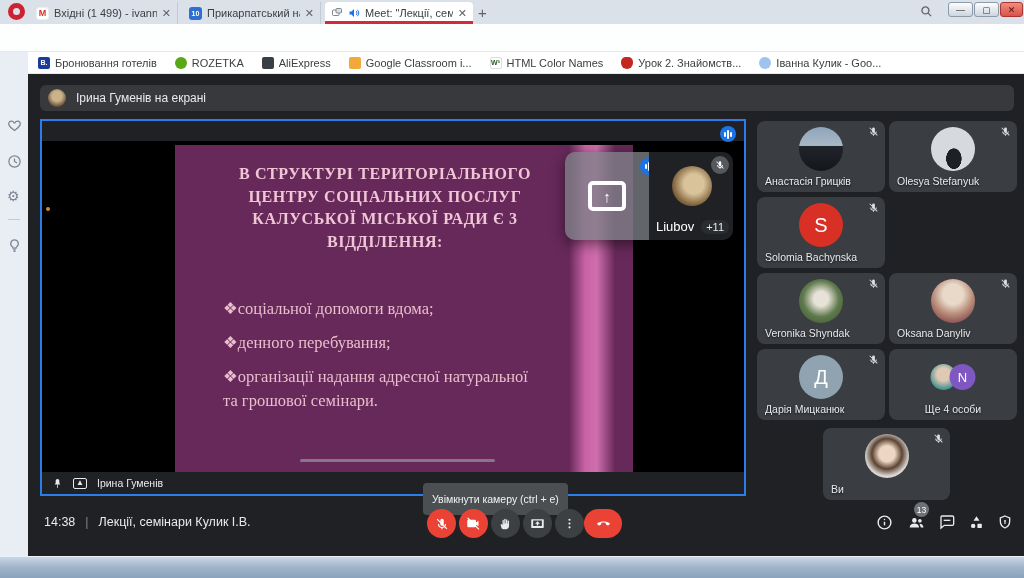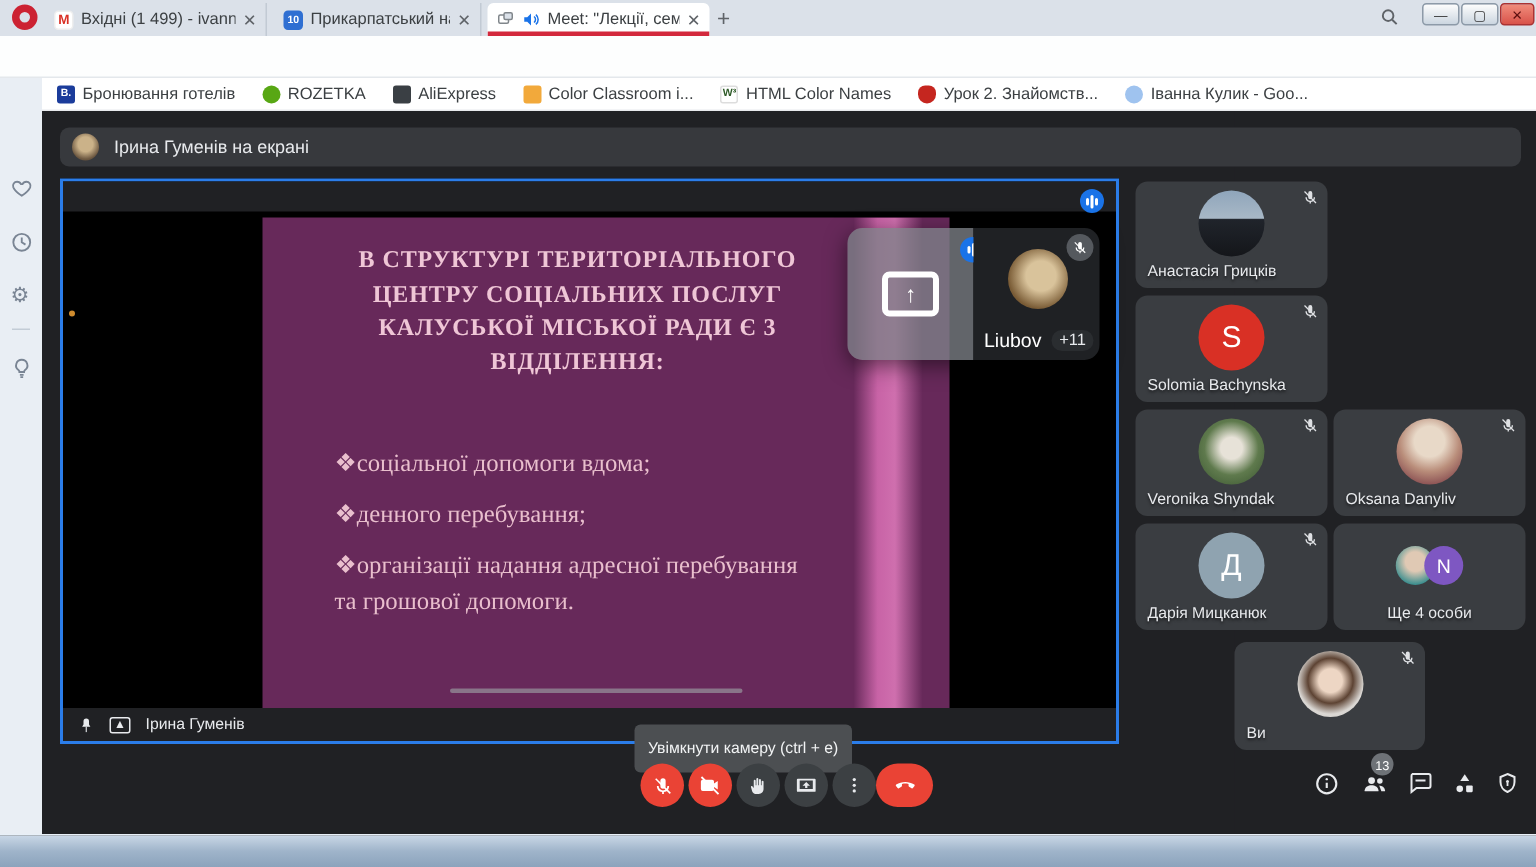--- a/index.html
+++ b/index.html
@@ -272,21 +272,21 @@
     <span class="bm">
         <span class="bmic" style="background:#58a714;border-radius:50%;"></span>
         <span>ROZETKA</span>
       </span>
     <span class="bm">
         <span class="bmic" style="background:#3a3f44;"></span>
         <span>AliExpress</span>
       </span>
     <span class="bm">
         <span class="bmic" style="background:#f2a93b;"></span>
-        <span>Color Classroom i...</span>
+        <span>Google Classroom i...</span>
       </span>
     <span class="bm">
         <span class="bmic" style="background:#fff;color:#2d5a27;border:1px solid #ddd;">W³</span>
         <span>HTML Color Names</span>
       </span>
     <span class="bm">
         <span class="bmic" style="background:#c5261f;border-radius:40% 40% 50% 50%;"></span>
         <span>Урок 2. Знайомств...</span>
       </span>
     <span class="bm">
@@ -332,21 +332,21 @@
           <i style="height:5px;"></i>
       </div>
       <div class="abs" id="laser-dot"></div>
 
       <div class="abs" id="slide">
         <div class="abs" id="slide-strip"></div>
         <div class="abs" id="slide-title">В СТРУКТУРІ ТЕРИТОРІАЛЬНОГО ЦЕНТРУ СОЦІАЛЬНИХ ПОСЛУГ КАЛУСЬКОЇ МІСЬКОЇ РАДИ Є 3 ВІДДІЛЕННЯ:</div>
         <div class="abs" id="slide-bullets">
           <div>❖соціальної допомоги вдома;</div>
           <div>❖денного перебування;</div>
-          <div>❖організації надання адресної перебування та грошової допомоги.</div>
+          <div>❖організації надання адресної натуральної та грошової семінари.</div>
         </div>
         <div class="abs" id="slide-scroll"></div>
       </div>
 
       <div class="abs" id="share-bottom">
         <span>
           <svg width="11" height="11" viewBox="0 0 24 24" fill="#e8eaed">
               <path d="M12 2a4 4 0 0 1 4 4v5l2 3H6l2-3V6a4 4 0 0 1 4-4z"></path>
               <rect x="11.2" y="14" width="1.6" height="8"></rect>
             </svg>
@@ -381,20 +381,30 @@
     <div class="tile" style="left:729px;top:47px;">
       <span class="pav av-land"></span>
       <span class="mute">
           <svg width="11" height="11" viewBox="0 0 24 24" fill="currentColor">
             <path d="M12 15a3 3 0 0 0 3-3V6a3 3 0 0 0-6 0v6a3 3 0 0 0 3 3zm5-3h2a7 7 0 0 1-6 6.92V21h-2v-2.08A7 7 0 0 1 5 12h2a5 5 0 0 0 10 0z"></path>
             <path d="M4.3 3 21 19.7l-1.3 1.3L3 4.3z"></path>
           </svg>
         </span>
       <span class="pname">Анастасія Грицків</span>
     </div>
+    <div class="tile" style="left:861px;top:47px;">
+      <span class="pav av-sil"></span>
+      <span class="mute">
+          <svg width="11" height="11" viewBox="0 0 24 24" fill="currentColor">
+            <path d="M12 15a3 3 0 0 0 3-3V6a3 3 0 0 0-6 0v6a3 3 0 0 0 3 3zm5-3h2a7 7 0 0 1-6 6.92V21h-2v-2.08A7 7 0 0 1 5 12h2a5 5 0 0 0 10 0z"></path>
+            <path d="M4.3 3 21 19.7l-1.3 1.3L3 4.3z"></path>
+          </svg>
+        </span>
+      <span class="pname">Olesya Stefanyuk</span>
+    </div>
     <div class="tile" style="left:729px;top:123px;">
       <span class="pav av-s">S</span>
       <span class="mute">
           <svg width="11" height="11" viewBox="0 0 24 24" fill="currentColor">
             <path d="M12 15a3 3 0 0 0 3-3V6a3 3 0 0 0-6 0v6a3 3 0 0 0 3 3zm5-3h2a7 7 0 0 1-6 6.92V21h-2v-2.08A7 7 0 0 1 5 12h2a5 5 0 0 0 10 0z"></path>
             <path d="M4.3 3 21 19.7l-1.3 1.3L3 4.3z"></path>
           </svg>
         </span>
       <span class="pname">Solomia Bachynska</span>
     </div>
@@ -442,20 +452,25 @@
           <svg width="11" height="11" viewBox="0 0 24 24" fill="currentColor">
             <path d="M12 15a3 3 0 0 0 3-3V6a3 3 0 0 0-6 0v6a3 3 0 0 0 3 3zm5-3h2a7 7 0 0 1-6 6.92V21h-2v-2.08A7 7 0 0 1 5 12h2a5 5 0 0 0 10 0z"></path>
             <path d="M4.3 3 21 19.7l-1.3 1.3L3 4.3z"></path>
           </svg>
         </span>
       <span class="pname">Ви</span>
     </div>
 
     <div class="abs" id="tooltip">Увімкнути камеру (ctrl + e)</div>
 
+    <div class="abs" id="bar-left">
+      <span>14:38</span>
+      <span class="sep">|</span>
+      <span>Лекції, семінари Кулик І.В.</span>
+    </div>
 
     <div class="abs ctl red" style="left:399px;">
       <svg width="14" height="14" viewBox="0 0 24 24" fill="currentColor">
           <path d="M12 15a3 3 0 0 0 3-3V6a3 3 0 0 0-6 0v6a3 3 0 0 0 3 3zm5-3h2a7 7 0 0 1-6 6.92V21h-2v-2.08A7 7 0 0 1 5 12h2a5 5 0 0 0 10 0z"></path>
           <path d="M4.3 3 21 19.7l-1.3 1.3L3 4.3z"></path>
         </svg>
       </div>
     <div class="abs ctl red" style="left:431px;">
       <svg width="15" height="15" viewBox="0 0 24 24" fill="currentColor">
           <path d="M4 6h10a2 2 0 0 1 2 2v2.2l4-2.7v9l-4-2.7V16a2 2 0 0 1-2 2H4a2 2 0 0 1-2-2V8a2 2 0 0 1 2-2z"></path>

